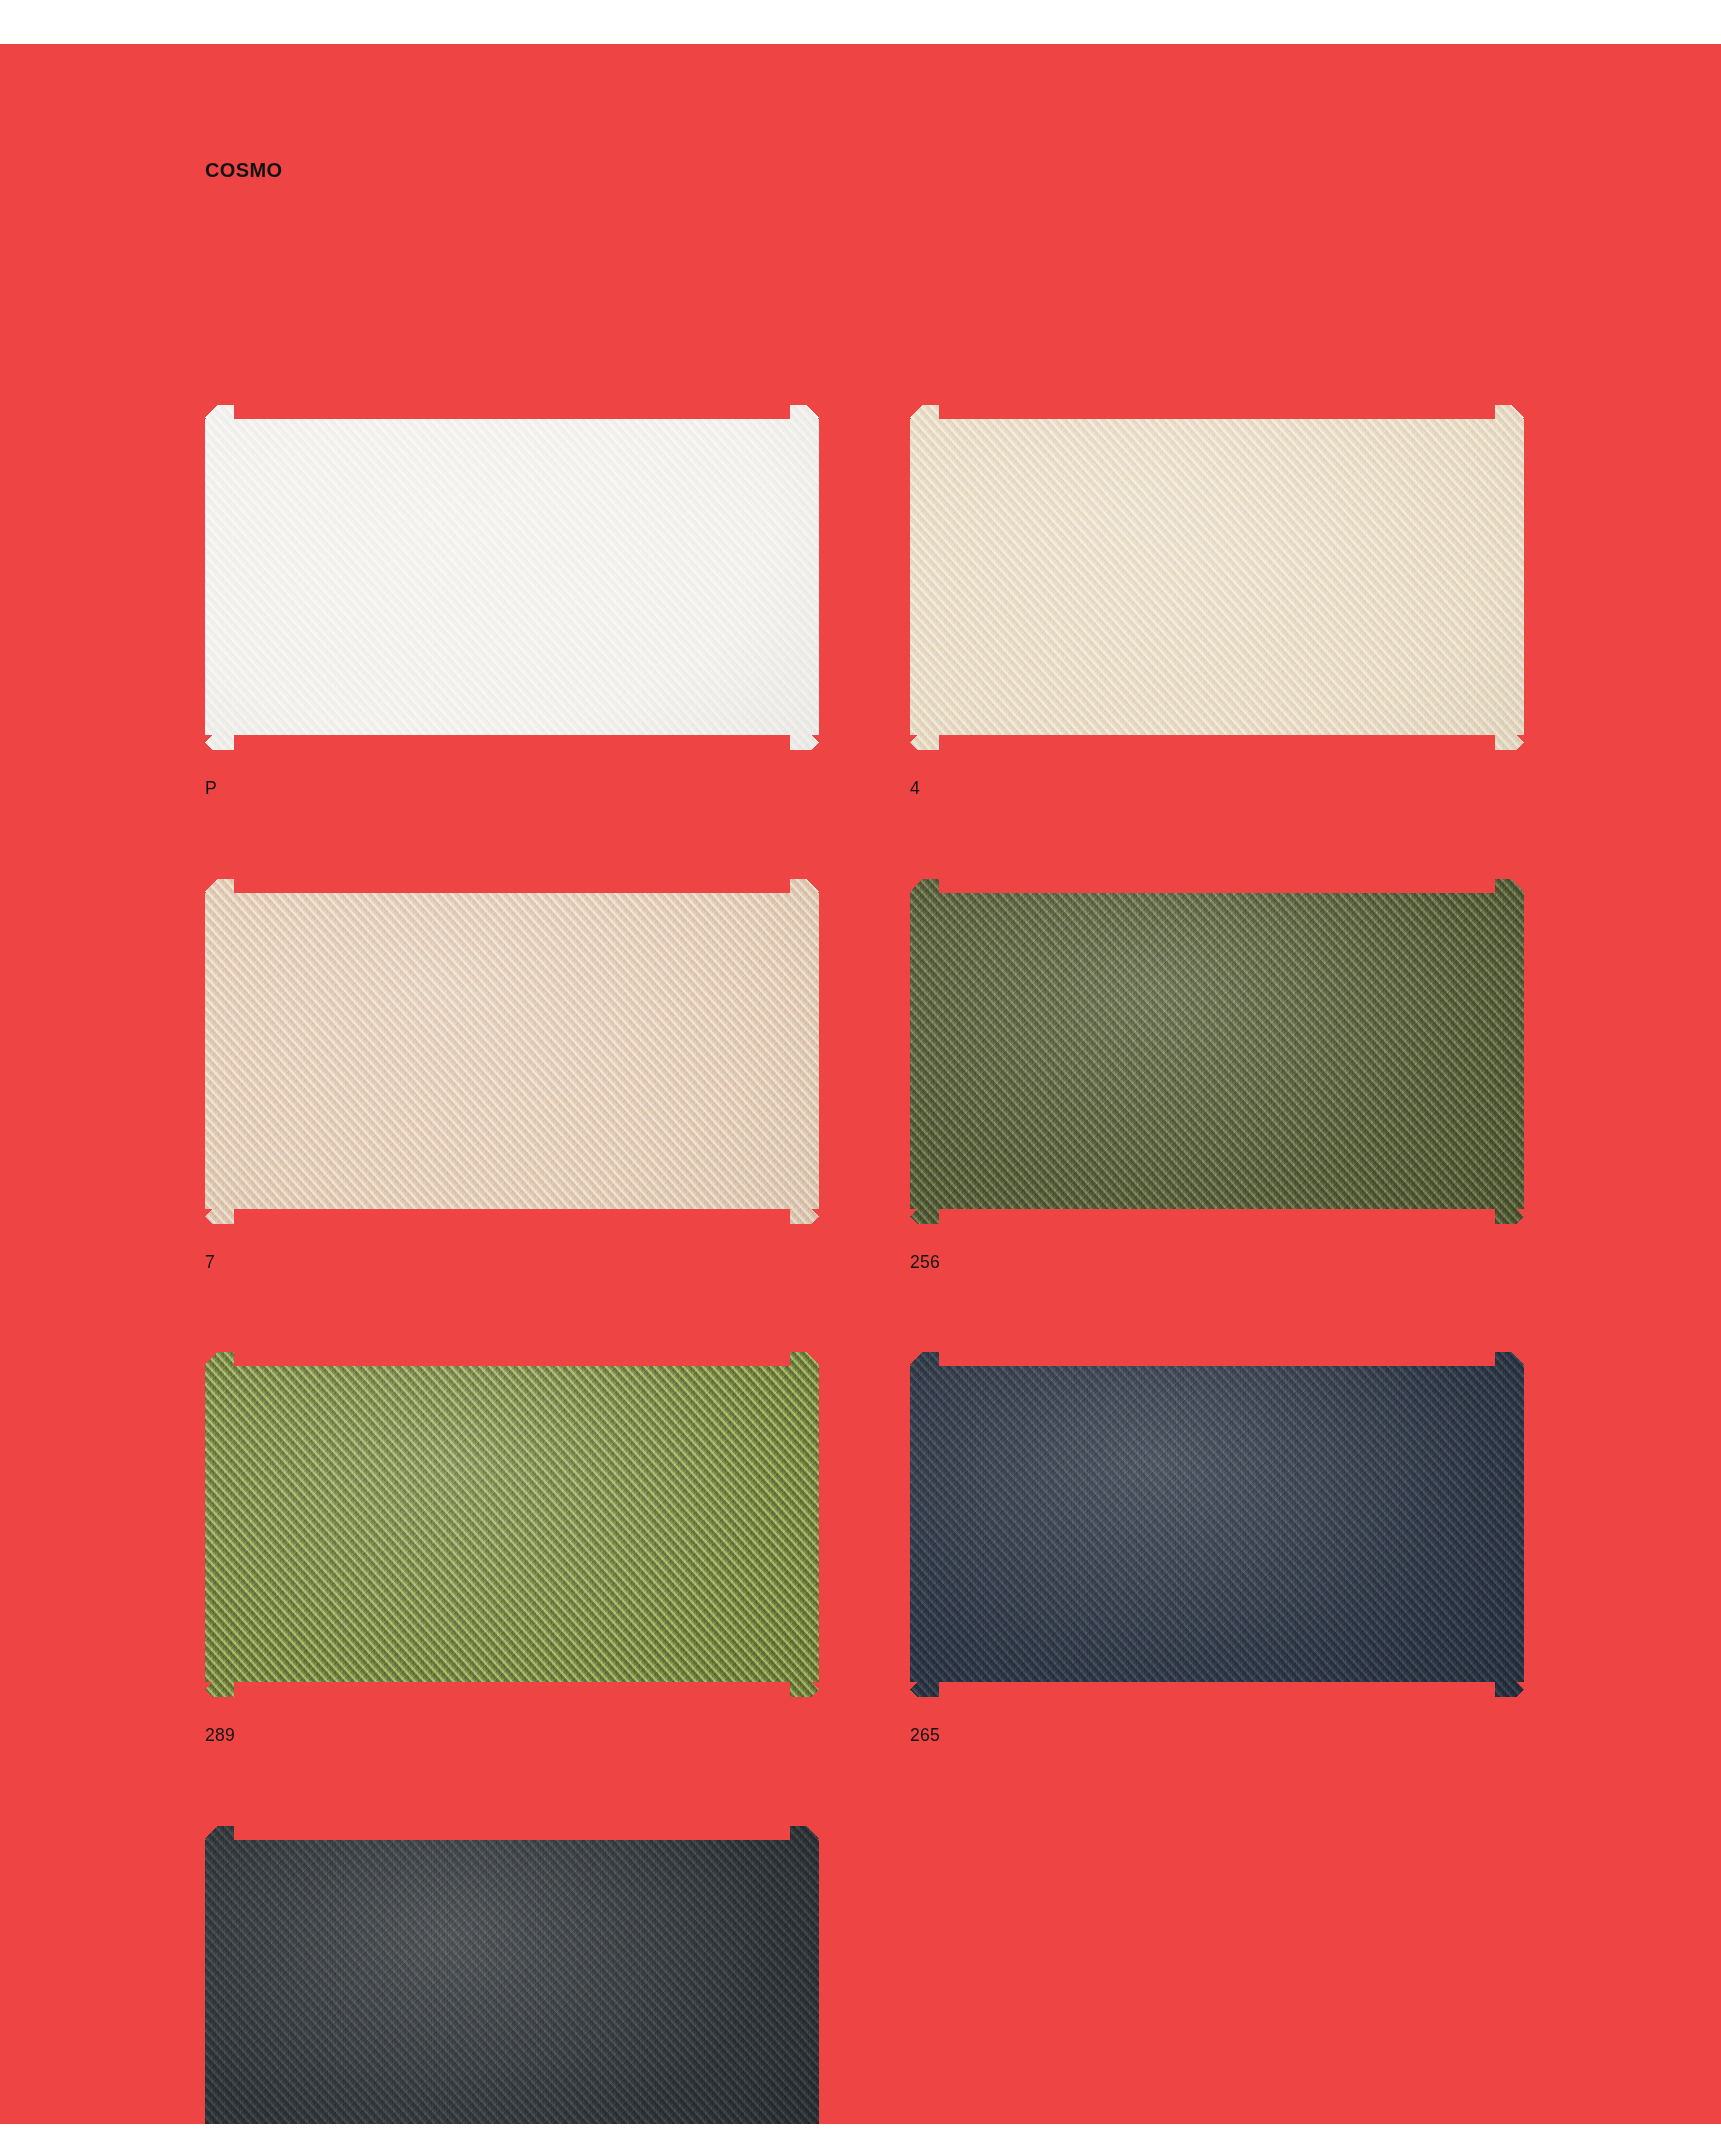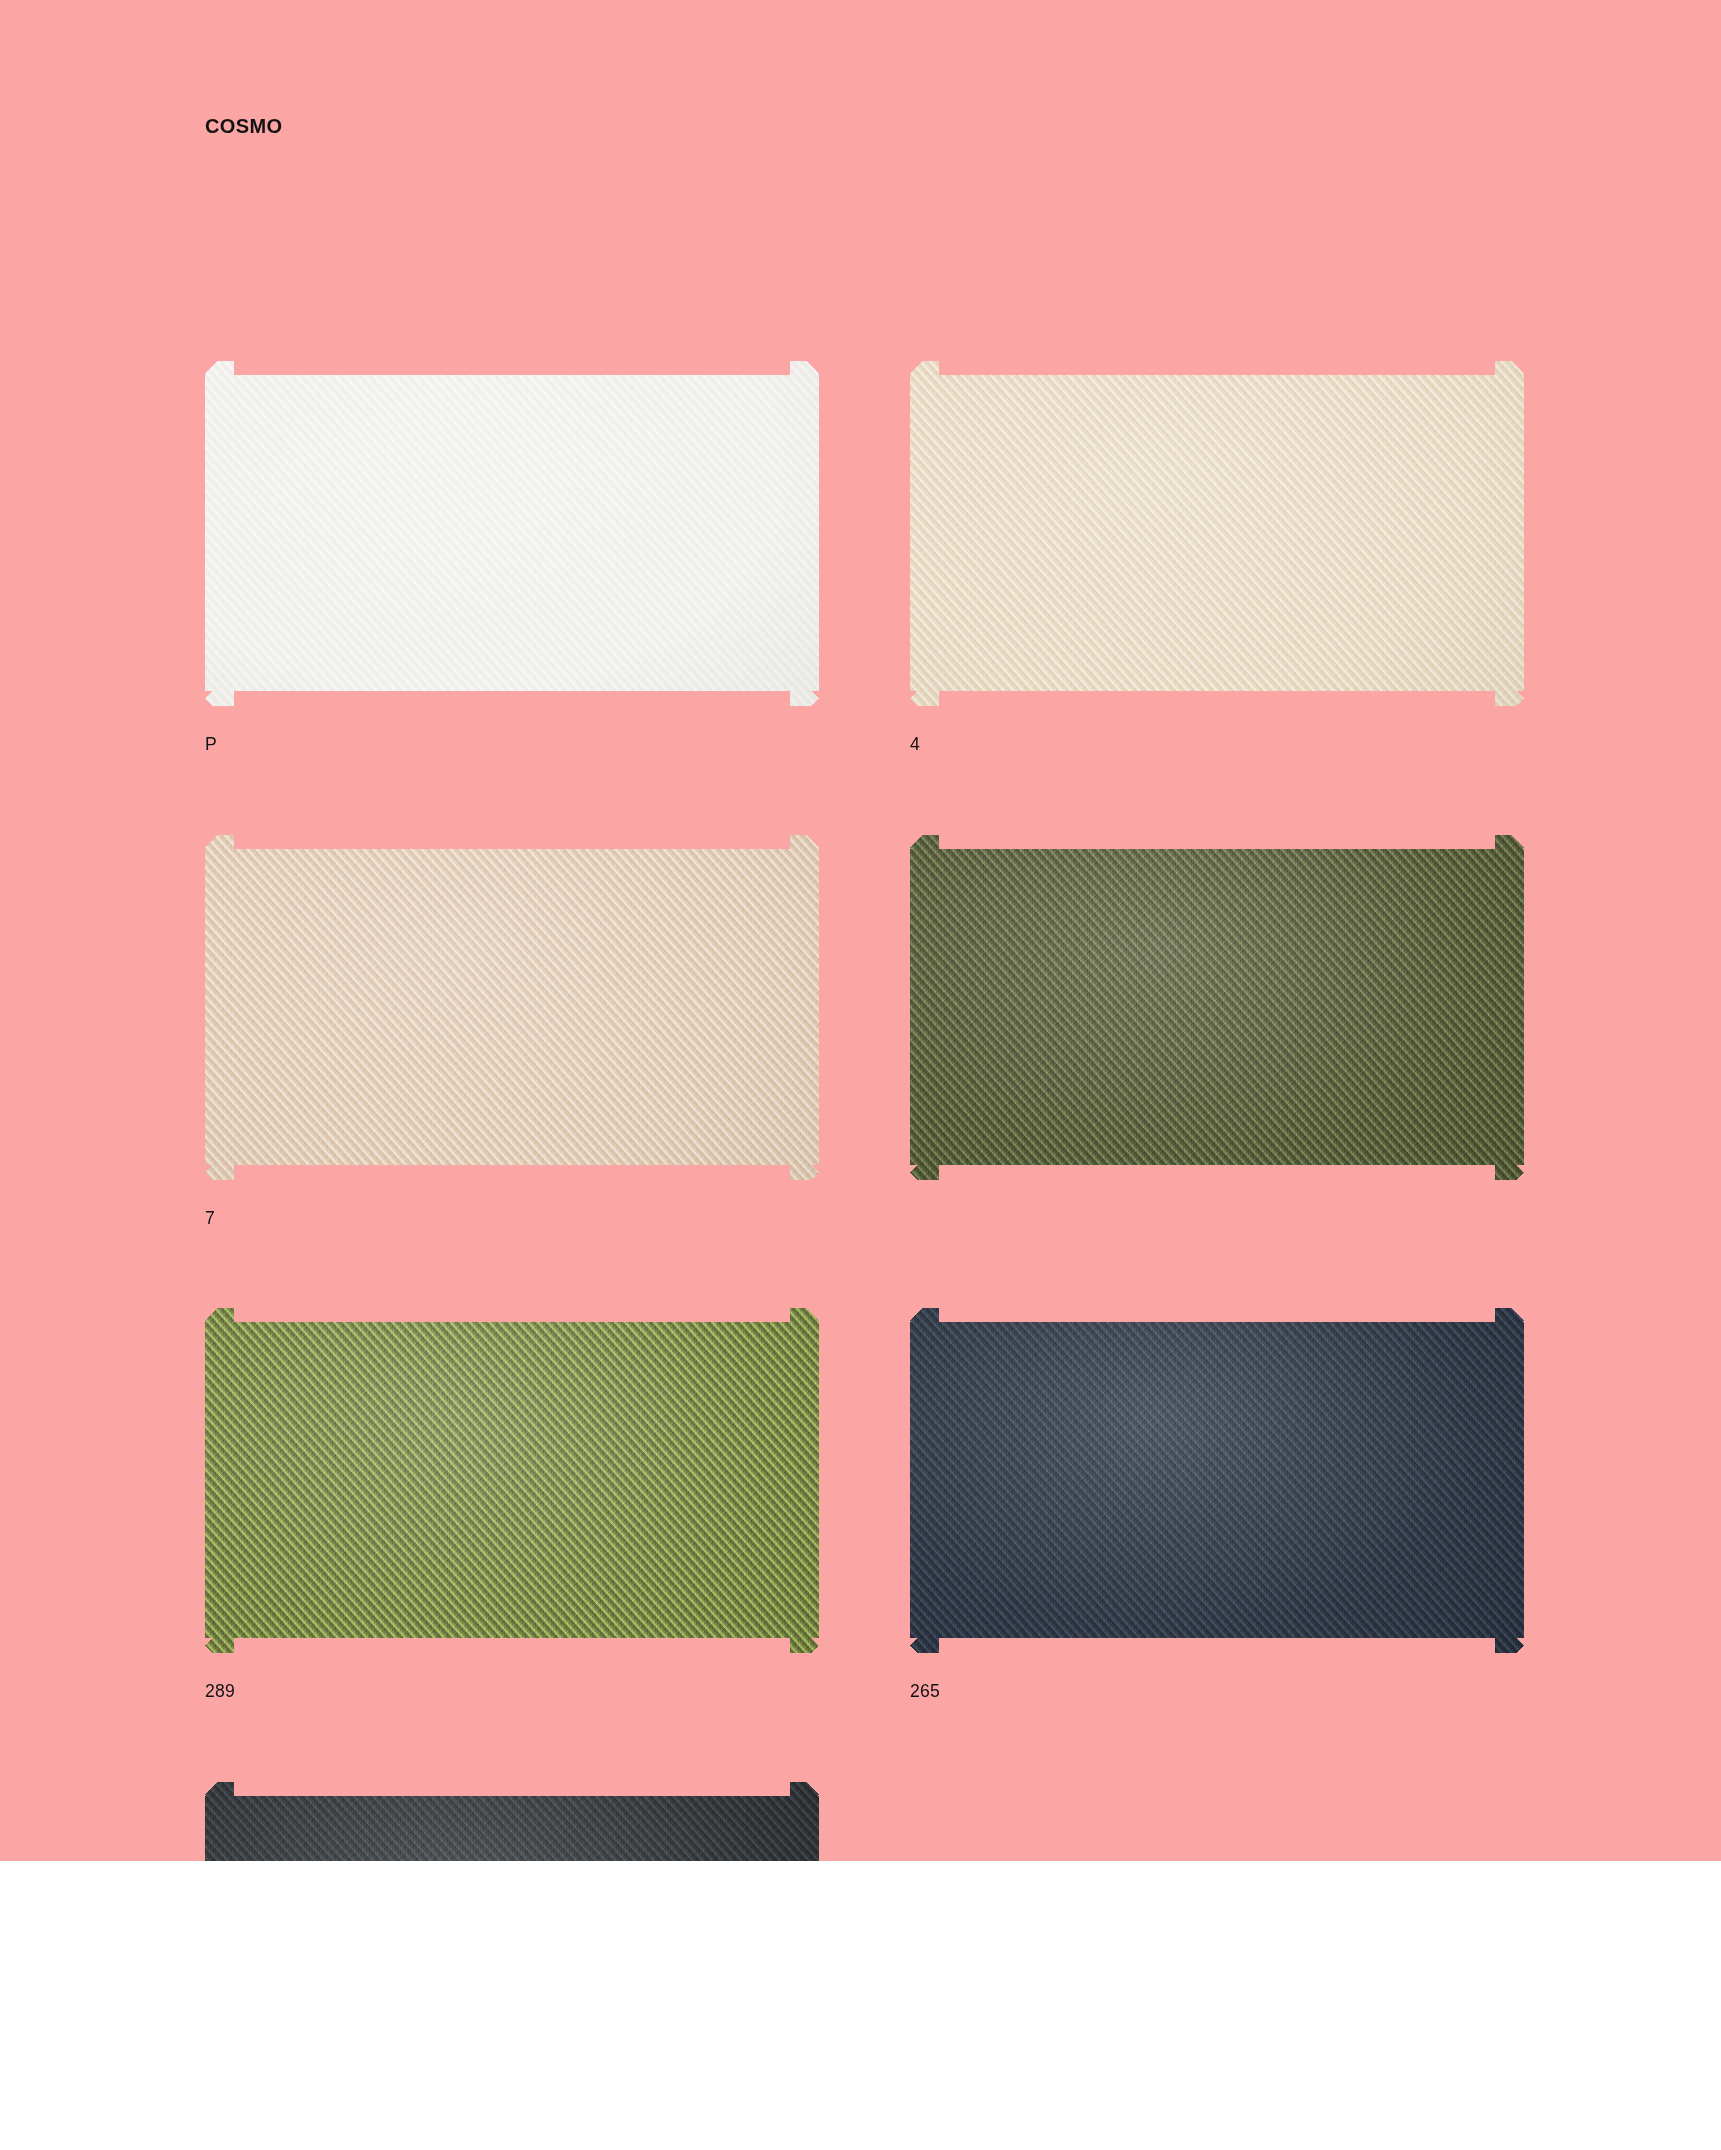--- a/index.html
+++ b/index.html
@@ -10,23 +10,24 @@
   }
 
   body {
     font-family: "Liberation Sans", sans-serif;
     -webkit-font-smoothing: antialiased;
   }
 
   #page {
     position: relative;
     width: 1722px;
-    height: 1861px;
-    background: #fca5a5;
+    height: 2080px;
+    background: #ef4444;
     overflow: hidden;
+    margin-top: 44px;
   }
 
   
   #header {
     position: absolute;
     left: 205px;
     top: 116px;
     width: 910px;
   }
 
@@ -231,20 +232,21 @@
           </div>
         </div>
         <div class="swatch-label">7</div>
       </div>
       <div class="swatch-cell">
         <div class="swatch-figure">
           <div class="swatch-fabric" style="background: rgb(76, 83, 49);">
             <div class="swatch-sheen"></div>
           </div>
         </div>
+        <div class="swatch-label">256</div>
       </div>
       <div class="swatch-cell">
         <div class="swatch-figure">
           <div class="swatch-fabric" style="background: rgb(110, 124, 60);">
             <div class="swatch-sheen"></div>
           </div>
         </div>
         <div class="swatch-label">289</div>
       </div>
       <div class="swatch-cell">

